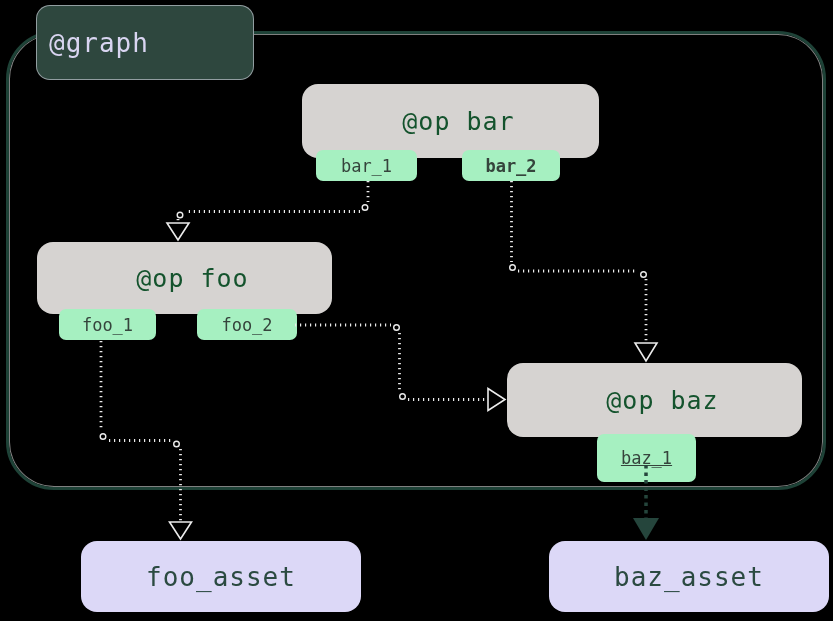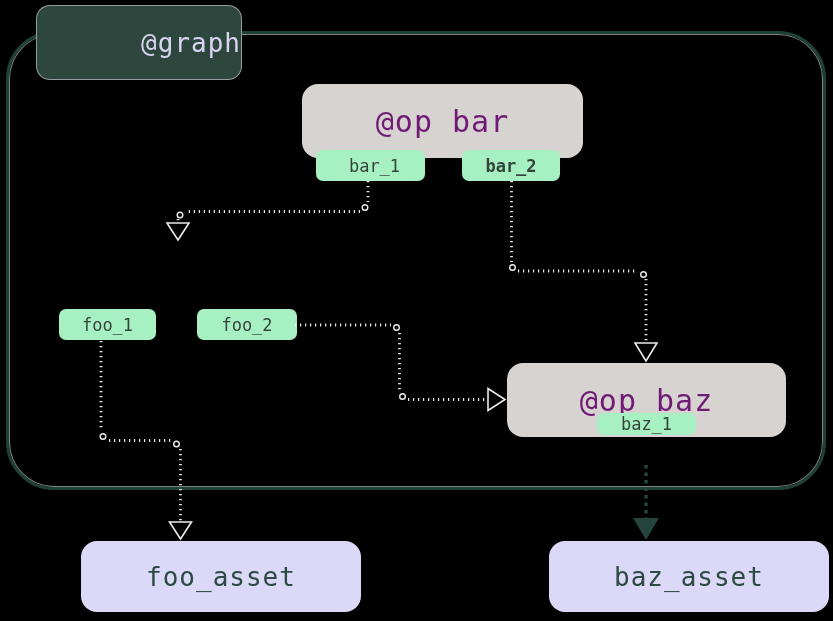--- a/index.html
+++ b/index.html
@@ -24,52 +24,54 @@
     border-radius: 48px;
     box-shadow: inset 0 0 0 1px rgba(255,255,255,0.5);
   }
   .graph-label {
     position: absolute;
     left: 36px; top: 5px;
     width: 204px; height: 73px;
     background: #2e473e;
     border: 1.5px solid rgba(230,230,242,0.55);
     border-radius: 14px;
-    display: flex; align-items: center; justify-content: flex-end;
+    display: flex; align-items: center; justify-content: flex-start;
     color: #d9d5f1;
     font-size: 26px;
     letter-spacing: 1px;
+    padding-left: 12px;
   }
   .op-box {
     position: absolute;
     background: #d6d3d1;
     border-radius: 16px;
     display: flex; align-items: center; justify-content: center;
-    color: #701a75;
-    font-size: 30px;
+    color: #14532d;
+    font-size: 25px;
     letter-spacing: 1px;
     z-index: 2;
+    padding-left: 16px;
   }
   .op-bar { left: 302px; top: 84px;  width: 281px; height: 74px; }
   .op-foo { left: 37px;  top: 242px; width: 279px; height: 72px; }
   .op-baz { left: 507px; top: 363px; width: 279px; height: 74px; }
   .out-tab {
     position: absolute;
     background: #a6f0c1;
     border-radius: 7px;
     display: flex; align-items: center; justify-content: center;
     color: #35443c;
     font-size: 17px;
     z-index: 3;
   }
-  .tab-bar1 { left: 316px; top: 150px; width: 101px; height: 31px; padding-left: 8px; }
+  .tab-bar1 { left: 316px; top: 150px; width: 101px; height: 31px; }
   .tab-bar2 { left: 462px; top: 150px; width: 98px;  height: 31px; font-weight: bold; }
   .tab-foo1 { left: 59px;  top: 309px; width: 97px;  height: 31px; }
   .tab-foo2 { left: 197px; top: 309px; width: 100px;  height: 31px; }
-  .tab-baz1 { left: 597px; top: 413px; width: 99px;  height: 22px; }
+  .tab-baz1 { left: 597px; top: 434px; width: 99px;  height: 48px; text-decoration: underline; }
   .asset-box {
     position: absolute;
     background: #dcd8f7;
     border-radius: 16px;
     display: flex; align-items: center; justify-content: center;
     color: #2b4a41;
     font-size: 26px;
     letter-spacing: 1px;
     z-index: 2;
     margin-left: 41px;
@@ -125,20 +127,23 @@
   <div class="op-box op-bar">
     <span>@op bar</span>
   </div>
   <div class="out-tab tab-bar1">
     <span>bar_1</span>
   </div>
   <div class="out-tab tab-bar2">
     <span>bar_2</span>
   </div>
 
+  <div class="op-box op-foo">
+    <span>@op foo</span>
+  </div>
   <div class="out-tab tab-foo1">
     <span>foo_1</span>
   </div>
   <div class="out-tab tab-foo2">
     <span>foo_2</span>
   </div>
 
   <div class="op-box op-baz">
     <span>@op baz</span>
   </div>

